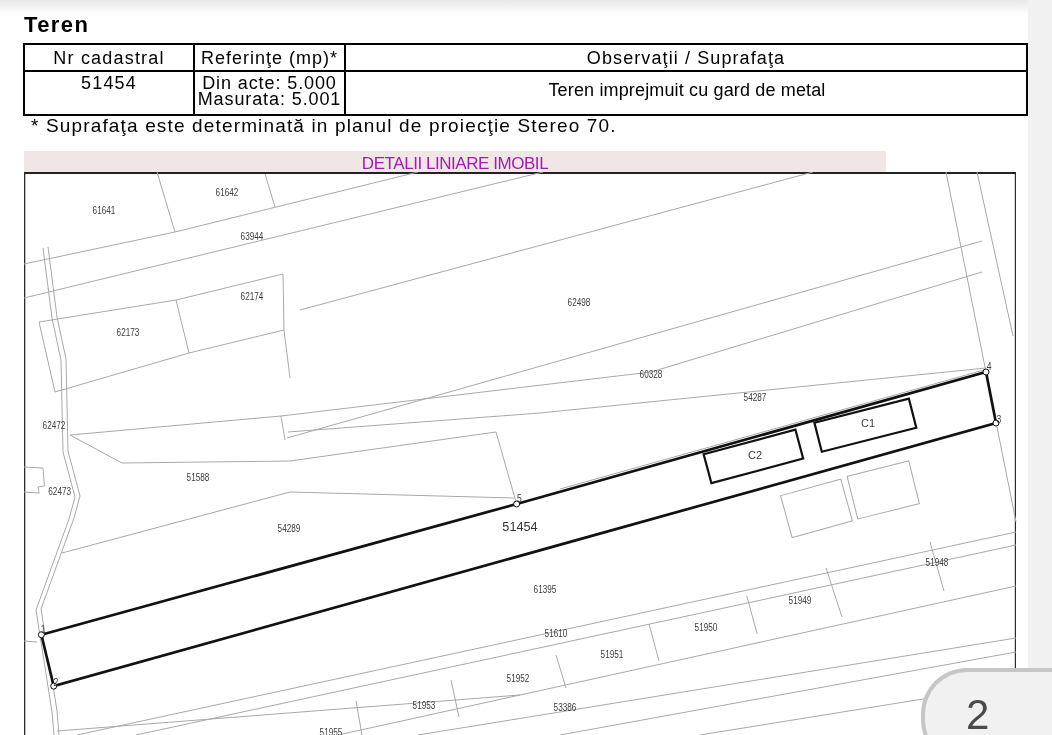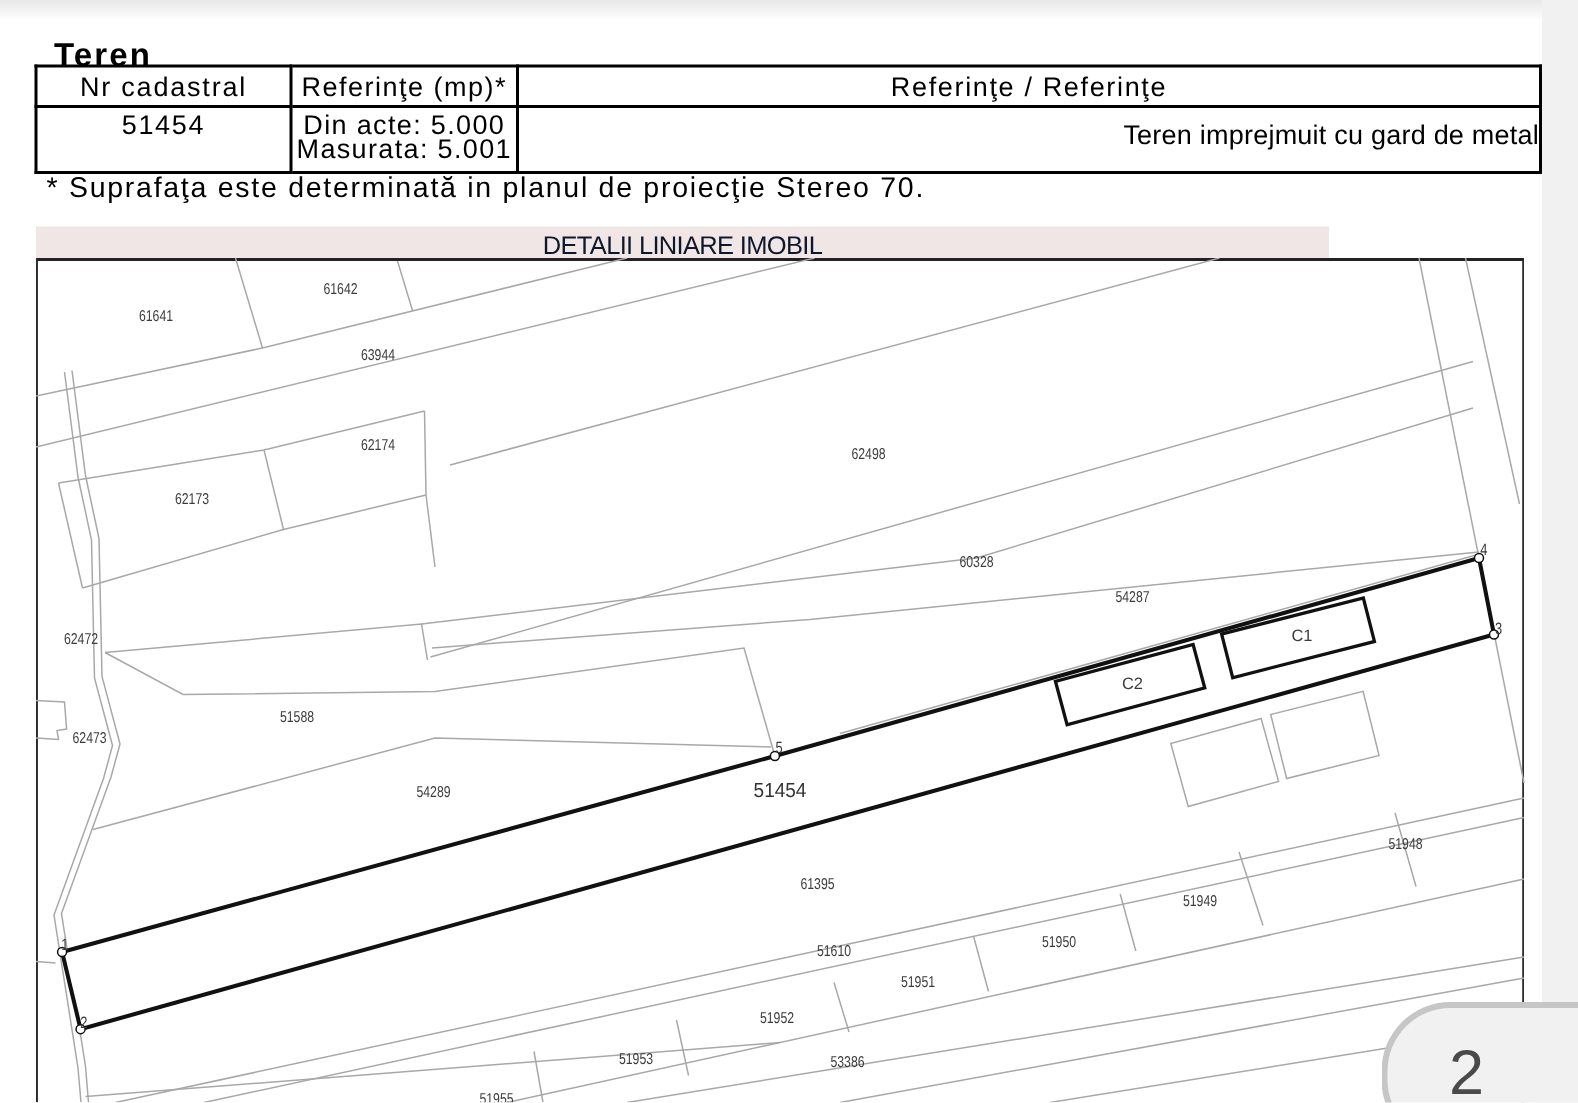--- a/index.html
+++ b/index.html
@@ -1,52 +1,52 @@
 <!DOCTYPE html>
 <html><head>
 <meta charset="utf-8">
 <style>
   html,body{margin:0;padding:0;}
   body{width:1052px;height:735px;overflow:hidden;position:relative;background:#fff;will-change:transform;
        font-family:"Liberation Sans",sans-serif;}
   .topshade{position:absolute;left:0;top:0;width:1052px;height:14px;
        background:linear-gradient(#e8e8e8,#ffffff);}
   .rightstrip{position:absolute;left:1028px;top:0;width:24px;height:735px;background:#f1f1f1;}
-  h1{position:absolute;left:24px;top:12px;margin:12px;font-size:22px;font-weight:bold;color:#000;
+  h1{position:absolute;left:24px;top:12px;margin:0;font-size:22px;font-weight:bold;color:#000;
      letter-spacing:1.4px;}
   table{position:absolute;left:23px;top:43px;border-collapse:collapse;table-layout:fixed;}
   td{border:2px solid #000;font-size:18px;color:#000;padding:0;vertical-align:top;}
   .c1{width:168px;text-align:center;letter-spacing:1.2px;}
   .c2{width:149px;text-align:center;letter-spacing:1.0px;}
   .c3{width:678px;text-align:center;letter-spacing:1.1px;}
   tr.hd td{height:22px;padding-top:3px;}
   tr.dt td{height:39px;line-height:16.1px;padding-top:3px;}
   tr.dt td.c1{letter-spacing:1.15px;}
   tr.dt td.c2{letter-spacing:0.9px;margin-top:28px;}
-  tr.dt td.obs{text-align:right;padding:10px 0 0 2px;letter-spacing:0.15px;height:32px;}
+  tr.dt td.obs{text-align:center;padding:10px 0 0 2px;letter-spacing:0.15px;height:32px;}
   .note{position:absolute;left:31px;top:115px;font-size:19px;letter-spacing:1.15px;color:#000;}
   .pinkbar{position:absolute;left:24px;top:151px;width:862px;height:21px;background:#f0e6e6;
-       text-align:center;font-size:17px;letter-spacing:-0.45px;line-height:26px;color:#0f172a;}
+       text-align:center;font-size:17px;letter-spacing:-0.45px;line-height:26px;color:#a21caf;}
   .mapwrap{position:absolute;left:24px;top:172px;width:993px;height:563px;}
   .bubble{position:absolute;left:921px;top:668px;width:131px;height:90px;
        background:#f1f1f1;border:4px solid #c6c6c6;border-radius:46px 0 0 46px;
        border-right:none;}
   .bubble span{position:absolute;left:41px;top:19px;font-size:42px;color:#4a4a4a;}
 </style>
 </head>
 <body>
 <div class="topshade"></div>
 <div class="rightstrip"></div>
 <h1>Teren</h1>
 <table>
   <tbody>
       <tr class="hd">
     <td class="c1">Nr cadastral</td>
     <td class="c2">Referinţe (mp)*</td>
-    <td class="c3">Referinţe / Referinţe</td>
+    <td class="c3">Observaţii / Suprafaţa</td>
   </tr>
   <tr class="dt">
     <td class="c1">51454</td>
     <td class="c2">Din acte: 5.000<br>Masurata: 5.001</td>
     <td class="c3 obs">Teren imprejmuit cu gard de metal</td>
   </tr>
 </tbody>
   </table>
 <div class="note">* Suprafaţa este determinată in planul de proiecţie Stereo 70.</div>
 <div class="pinkbar">DETALII LINIARE IMOBIL</div>

